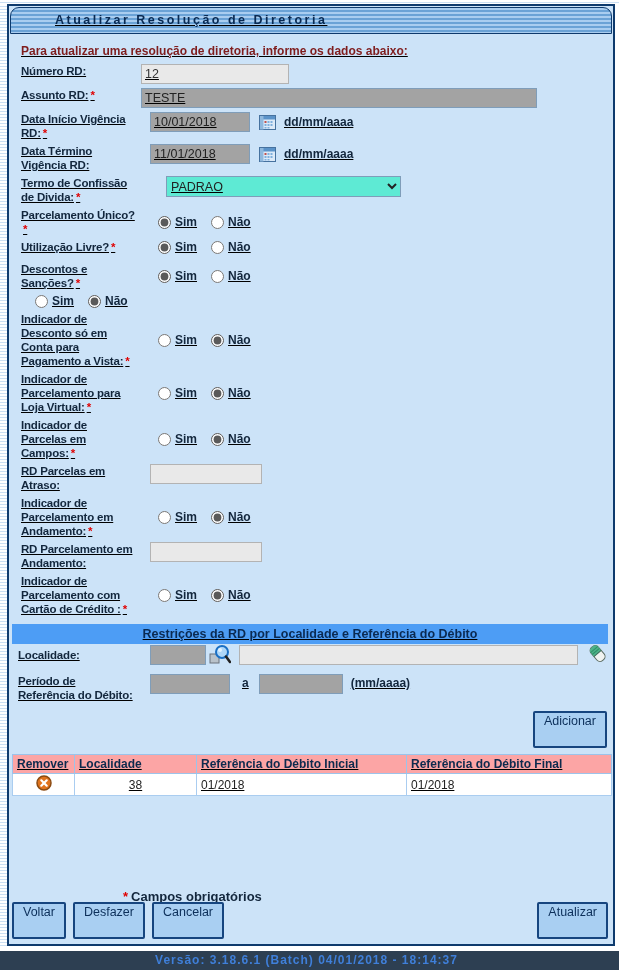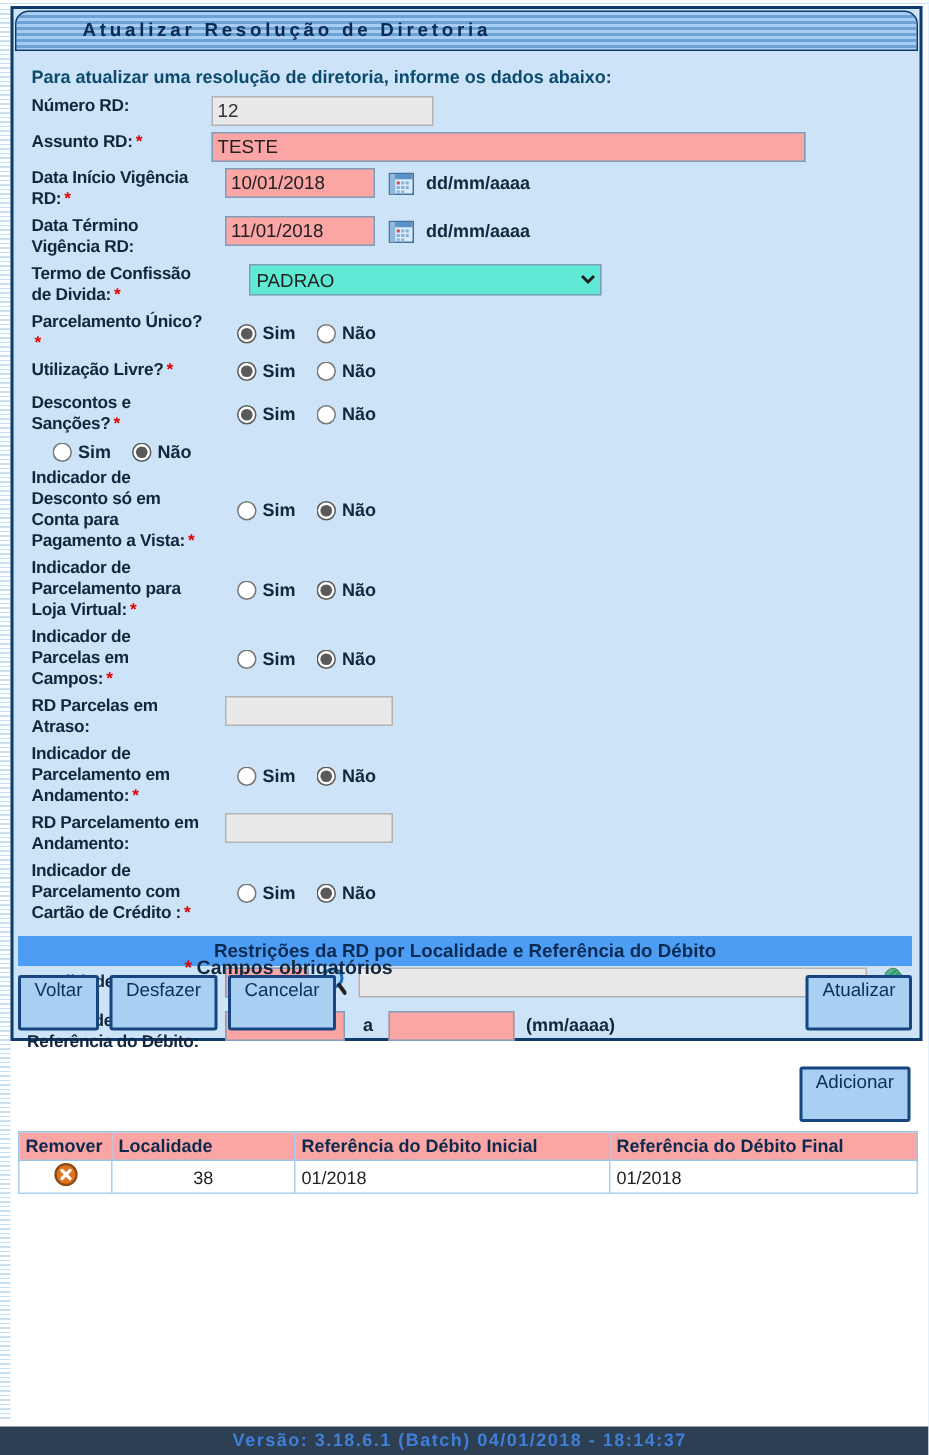--- a/index.html
+++ b/index.html
@@ -10,47 +10,47 @@
     font-family:"Liberation Sans", sans-serif;
     -webkit-font-smoothing:antialiased;
   }
   .hstripes {
     background:repeating-linear-gradient(to bottom,#fdfeff 0 2px,#cadef2 2px 3px);
   }
   .top-strip { position:absolute; left:0; top:0; width:619px; height:4px; }
   .rail { position:absolute; left:0; top:4px; width:7px; height:942px; }
 
   .win {
-    position:absolute; left:7px; top:4px; width:608px; height:690px;
-    background:#cce3f8; border:2px solid #0e3a6d;
+    position:absolute; left:7px; top:4px; width:608px; height:942px;
+    background:#cce3f8; border:2px solid #0e3a6d;text-decoration:underline;
   }
   .titlebar {
     margin:1px 1px 0 1px; height:27px;
     border:1px solid #0e3a6d; border-radius:9px 9px 0 0;
     background:repeating-linear-gradient(to bottom,#a9cdf0 0 2px,#6aa2d6 2px 4px);
     line-height:25px; padding-left:44px;
     font-size:12.5px; font-weight:bold; letter-spacing:2.5px; color:#0a2a52;
   }
   .content { padding:10px 5px 0 3px; }
-  .intro { font-size:12px; font-weight:bold; color:#0c4a6e; margin:0 0 6px 9px; }
+  .intro { font-size:12px; font-weight:bold; color:#7f1d1d; margin:0 0 6px 9px; }
 
   .frow { display:flex; align-items:flex-start; margin:0 0 4px 0; }
   .frow.center { align-items:center; }
   .flabel {
     flex:0 0 123px; padding-left:9px;
     font-size:11.5px; font-weight:bold; letter-spacing:-0.2px;
     line-height:14px; color:#12263c;
   }
   .req { color:#e00000; margin-left:2px; }
   .fctrl { margin-left:6px; display:flex; align-items:center; }
   .ind { margin-left:15px; }
   .rind { margin-left:23px; }
 
   input[type="text"] {
-    height:20px; border:1px solid #7f9db9; background:#fca5a5;
+    height:20px; border:1px solid #7f9db9; background:#a3a3a3;
     font-family:"Liberation Sans", sans-serif; font-size:12.5px; color:#222;
     padding:0 3px;
   }
   input[type="text"].disabled {
     background:#e9e9e9; border:1px solid #b3b3b3; color:#333;
   }
   .w148 { width:148px; } .w396 { width:396px; } .w100 { width:100px; }
   .w112 { width:112px; } .w56 { width:56px; } .w80 { width:80px; } .w84 { width:84px; }
   select {
     width:235px; height:21px; border:1px solid #7f9db9; background:#5eead4;

